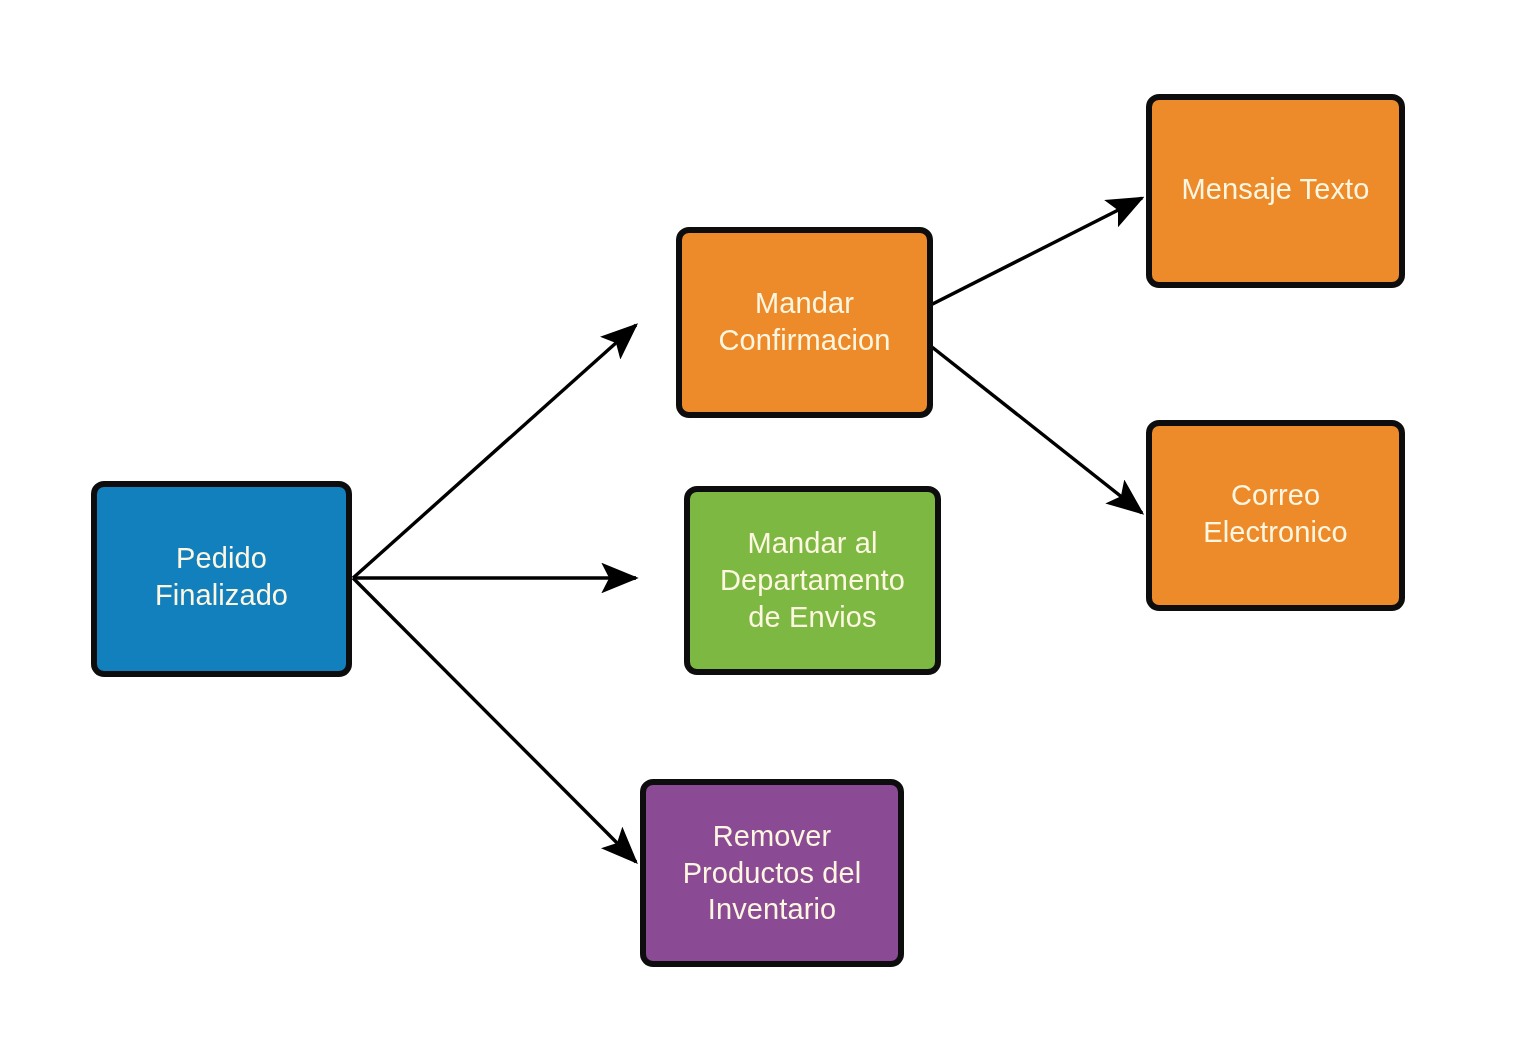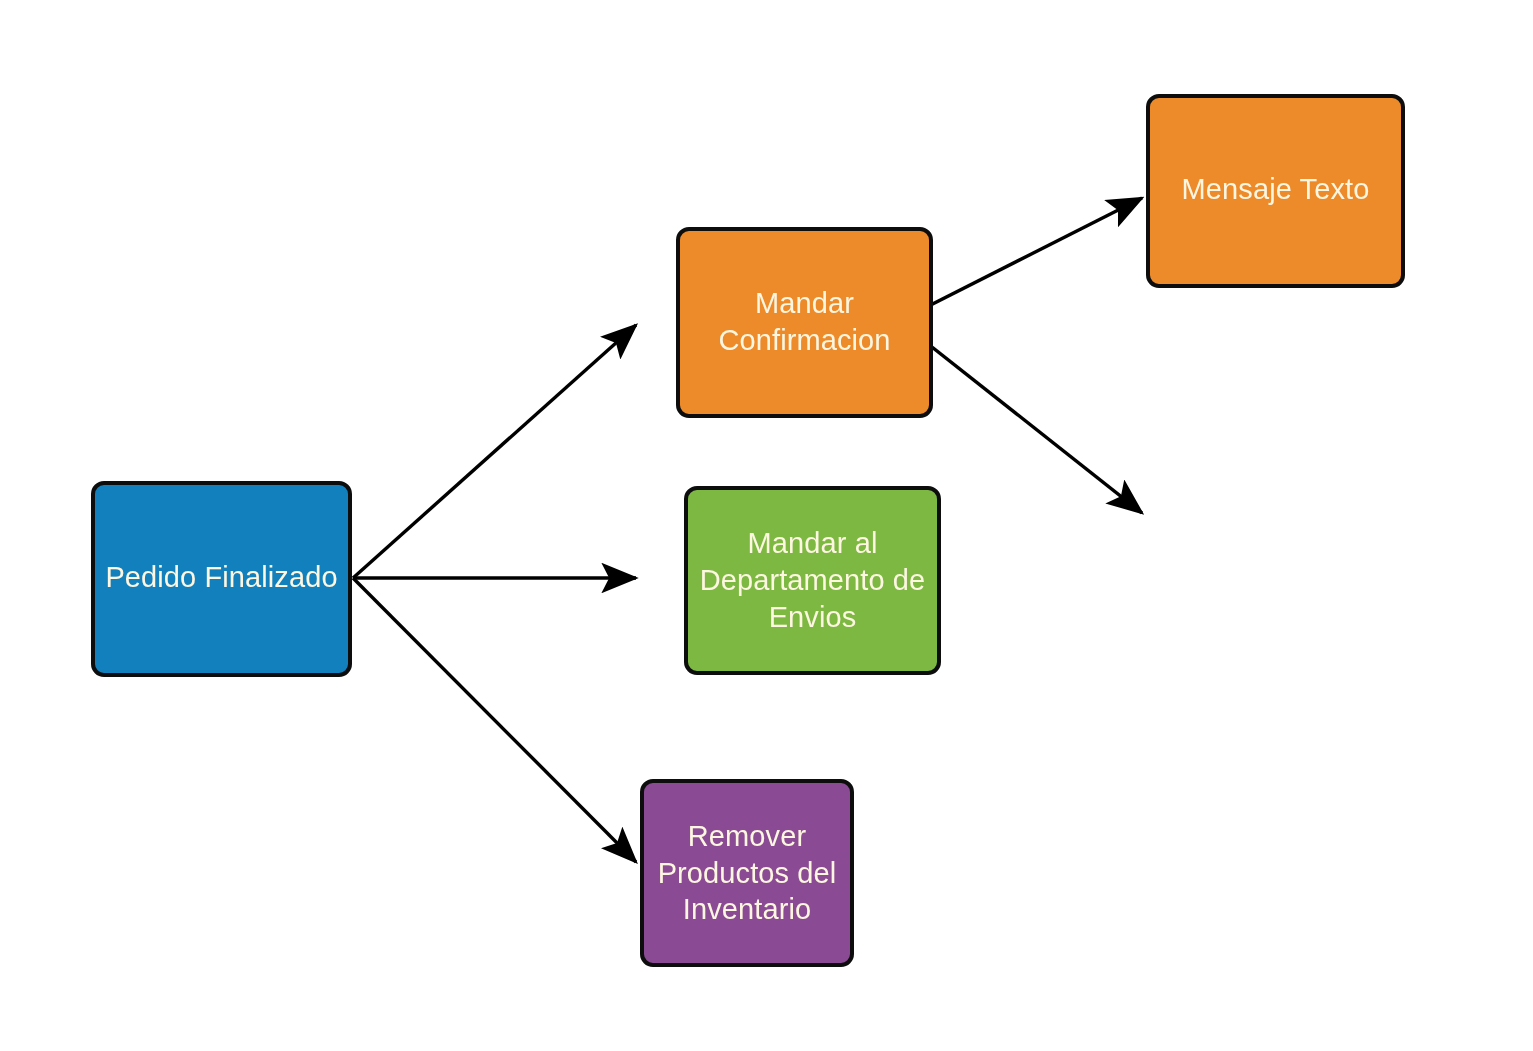--- a/index.html
+++ b/index.html
@@ -22,21 +22,21 @@
     position: absolute;
     left: 0;
     top: 0;
     width: 1533px;
     height: 1051px;
     pointer-events: none;
   }
   .node {
     position: absolute;
     box-sizing: border-box;
-    border: 4px solid #404040;
+    border: 6px solid #404040;
     border-radius: 13px;
     display: flex;
     align-items: center;
     justify-content: center;
     text-align: center;
     color: #fdf6e0;
     font-size: 29px;
     line-height: 1.27;
     letter-spacing: 0.1px;
     padding: 0 10px;
@@ -75,22 +75,25 @@
   </div>
 
   <div class="node two-line" style="left: 640px; top: 227px; width: 257px; height: 191px; background: rgb(237, 139, 43); border-color: rgb(13, 13, 13); color: rgb(253, 246, 224); margin-left: 36px;">
     <span class="label">Mandar Confirmacion</span>
   </div>
 
   <div class="node three-line" style="left: 640px; top: 486px; width: 257px; height: 189px; background: rgb(124, 184, 66); border-color: rgb(13, 13, 13); color: rgb(253, 246, 224); margin-left: 44px;">
     <span class="label">Mandar al Departamento de Envios</span>
   </div>
 
-  <div class="node three-line" style="left: 640px; top: 779px; width: 214px; height: 188px; background: rgb(139, 74, 148); border-color: rgb(13, 13, 13); color: rgb(253, 246, 224);">
+  <div class="node three-line" style="left: 640px; top: 779px; width: 264px; height: 188px; background: rgb(139, 74, 148); border-color: rgb(13, 13, 13); color: rgb(253, 246, 224);">
     <span class="label">Remover Productos del Inventario</span>
   </div>
 
   <div class="node one-line" style="left: 1146px; top: 94px; width: 259px; height: 194px; background: rgb(237, 139, 43); border-color: rgb(13, 13, 13); color: rgb(253, 246, 224);">
     <span class="label">Mensaje Texto</span>
   </div>
 
+  <div class="node one-line" style="left: 1146px; top: 420px; width: 259px; height: 191px; background: rgb(237, 139, 43); border-color: rgb(13, 13, 13); color: rgb(253, 246, 224);">
+    <span class="label">Correo Electronico</span>
+  </div>
 
 </div>
 
 </body></html>

